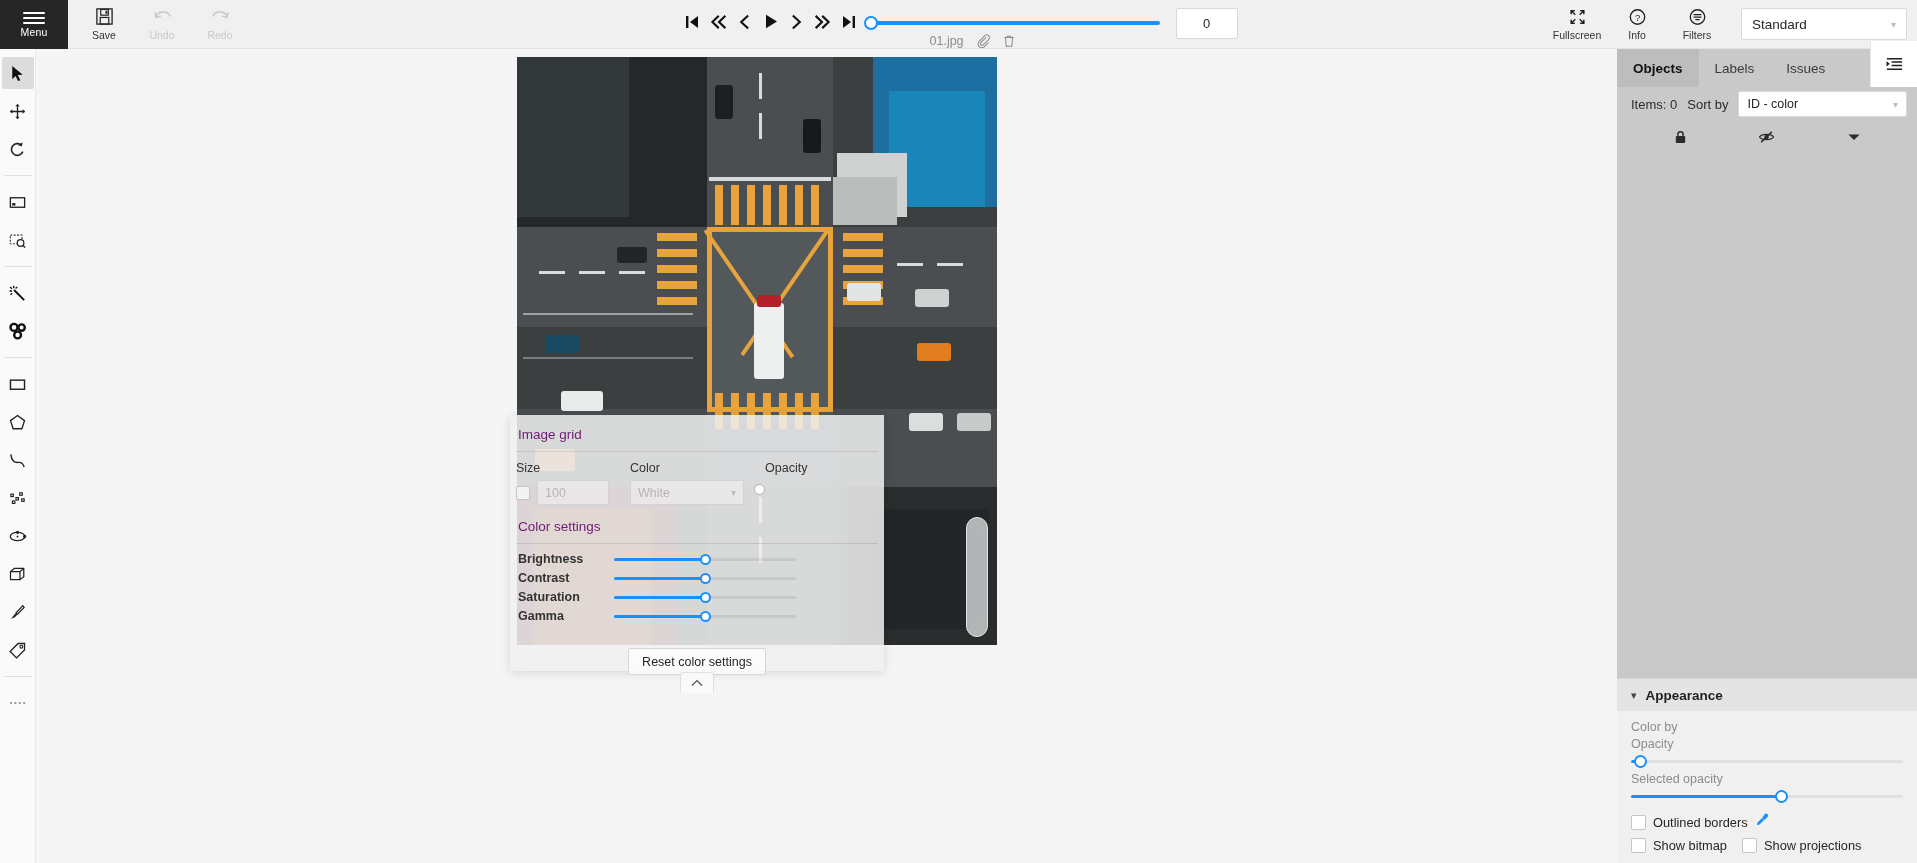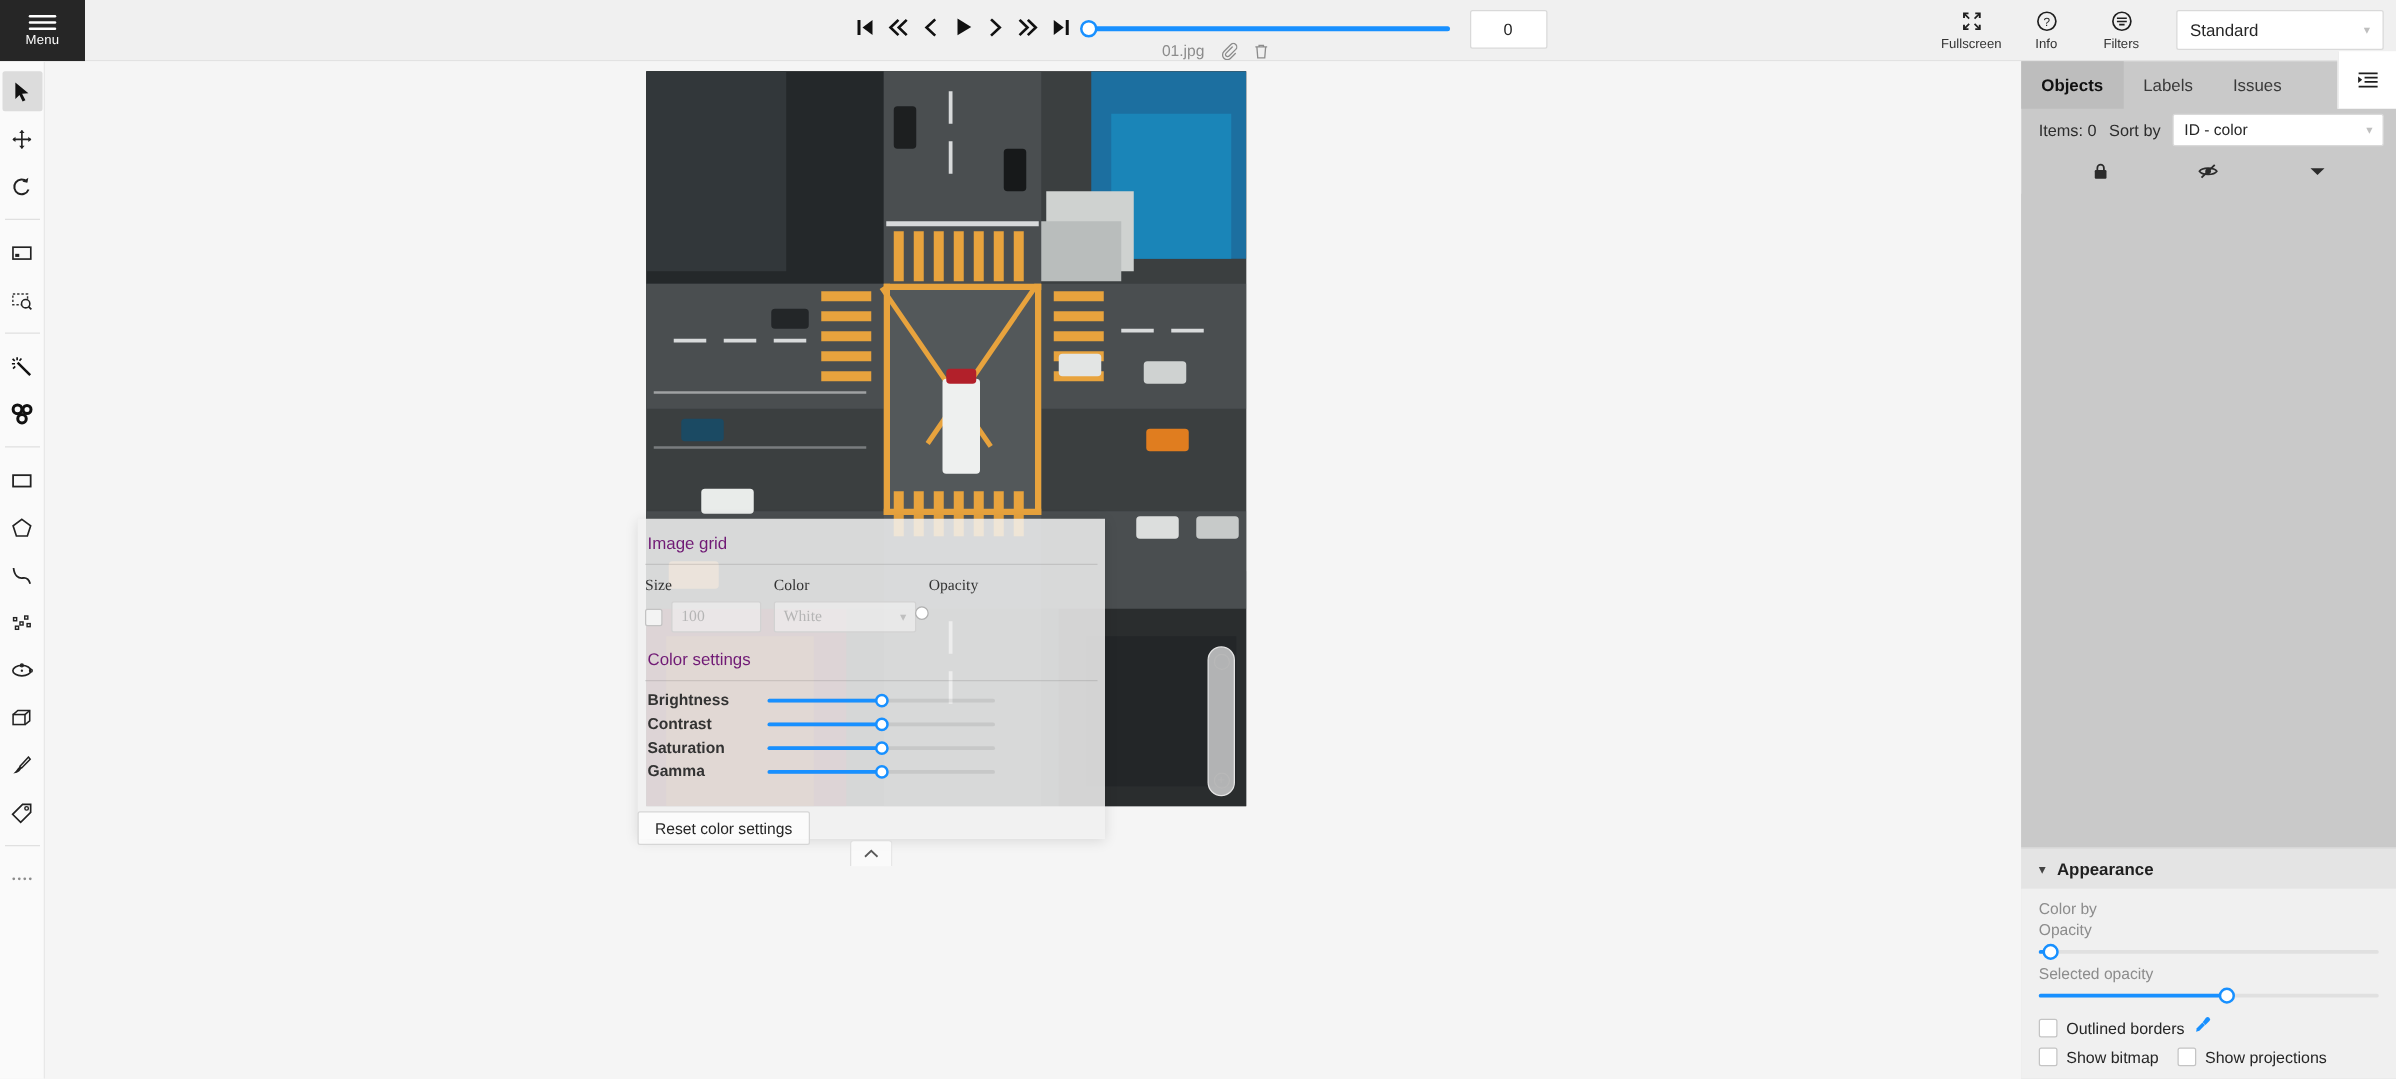--- a/index.html
+++ b/index.html
@@ -120,21 +120,21 @@
 
   
   .dlg {
     position: absolute; left: 474px; top: 366px; width: 374px; height: 256px;
     background: rgba(240,240,240,0.86); box-shadow: 0 2px 10px rgba(0,0,0,.12);
     font-size: 13px; color: #262626;
   }
   .dlg-sec { padding: 12px 0 0 0; }
   .dlg-title { font-size: 13.5px; color: #701a75; padding: 0 0 9px 8px; }
   .dlg-rule { height: 1px; background: rgba(0,0,0,.10); margin: 0 6px 0 6px; }
-  .grid-row { display: flex; padding: 9px 6px 4px 6px; gap: 10px; font-family: Liberation Serif, serif; }
+  .grid-row { display: flex; padding: 9px 6px 4px 6px; gap: 21px; }
   .gcol { display: flex; flex-direction: column; gap: 5px; }
   .gcol .cap { font-size: 12.5px; color: #333; }
   .cb {
     width: 14px; height: 14px; border: 1px solid #c3c3c3; background: #f3f3f3;
     border-radius: 2px; cursor: pointer; display:inline-block;
   }
   .inp-dis {
     width: 72px; height: 25px; border: 1px solid #d2d2d2; background: rgba(247,247,247,.5);
     border-radius: 2px; font-size: 12.5px; color: #b5b5b5; padding: 0 7px;
     display: flex; align-items: center;
@@ -154,21 +154,21 @@
   .cs-row { display: flex; align-items: center; height: 18px; margin-bottom: 1px; }
   .cs-lab { width: 96px; font-size: 12.5px; color: #333; font-weight: bold; }
   .cs-track {
     width: 182px; height: 3px; background: rgba(0,0,0,.08); border-radius: 2px; position: relative;
   }
   .cs-fill { position: absolute; left: 0; top: 0; height: 3px; background: #1890ff; border-radius: 2px; }
   .cs-thumb {
     position: absolute; top: -4px; width: 11px; height: 11px; border-radius: 50%;
     background: #fff; border: 2px solid #1890ff; cursor: pointer;
   }
-  .reset-wrap { display: flex; justify-content: flex-start; padding-top: 22px; }
+  .reset-wrap { display: flex; justify-content: center; padding-top: 22px; }
   .reset-btn {
     height: 27px; padding: 0 13px; background: rgba(252,252,252,.82);
     border: 1px solid #d6d6d6; border-radius: 2px; font-size: 12.5px;
     color: #262626; cursor: pointer; font-family: "Liberation Sans", sans-serif;
     display: flex; align-items: center;
   }
   .dlg-handle {
     position: absolute; left: 50%; transform: translateX(-50%); bottom: -22px;
     width: 34px; height: 21px; background: rgba(250,250,250,.92);
     border: 1px solid #e0e0e0; border-bottom: none; border-radius: 3px 3px 0 0;
@@ -239,20 +239,45 @@
 <div class="topbar">
   <div class="menu-block">
     <span class="menu-bars">
         <i></i>
         <i></i>
         <i></i>
       </span>
     <span class="menu-label">Menu</span>
   </div>
 
+  <div class="tb-left">
+    <div class="tb-btn">
+      <svg width="19" height="19" viewBox="0 0 20 20">
+        <rect x="2" y="2" width="16" height="16" fill="none" stroke="#262626" stroke-width="1.4"></rect>
+        <rect x="6" y="2.6" width="8" height="6" fill="none" stroke="#262626" stroke-width="1.3"></rect>
+        <rect x="11" y="4" width="2" height="3.2" fill="#262626"></rect>
+        <rect x="5.5" y="11" width="9" height="7" fill="none" stroke="#262626" stroke-width="1.3"></rect>
+      </svg>
+      <span class="lbl">Save</span>
+    </div>
+    <div class="tb-btn disabled">
+      <svg width="21" height="19" viewBox="0 0 22 20">
+        <path d="M4 11 C5 4, 17 3, 19 10" fill="none" stroke="#bbb" stroke-width="1.5"></path>
+        <path d="M4 11 L3.2 5.5 M4 11 L9.4 9.6" stroke="#bbb" stroke-width="1.5" fill="none"></path>
+      </svg>
+      <span class="lbl">Undo</span>
+    </div>
+    <div class="tb-btn disabled">
+      <svg width="21" height="19" viewBox="0 0 22 20">
+        <path d="M18 11 C17 4, 5 3, 3 10" fill="none" stroke="#bbb" stroke-width="1.5"></path>
+        <path d="M18 11 L18.8 5.5 M18 11 L12.6 9.6" stroke="#bbb" stroke-width="1.5" fill="none"></path>
+      </svg>
+      <span class="lbl">Redo</span>
+    </div>
+  </div>
 
   <div class="player-wrap">
     <div class="player">
       <div class="pbtn">
         <svg width="15" height="16" viewBox="0 0 15 16">
           <rect x="1" y="2" width="2.4" height="12" fill="#111"></rect>
           <path d="M13 2 L13 14 L5 8 Z" fill="#111"></path>
         </svg>
       </div>
       <div class="pbtn">

